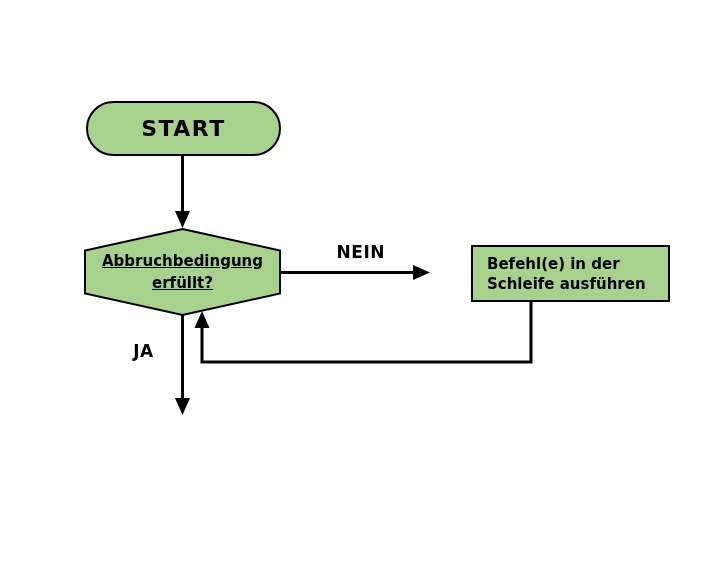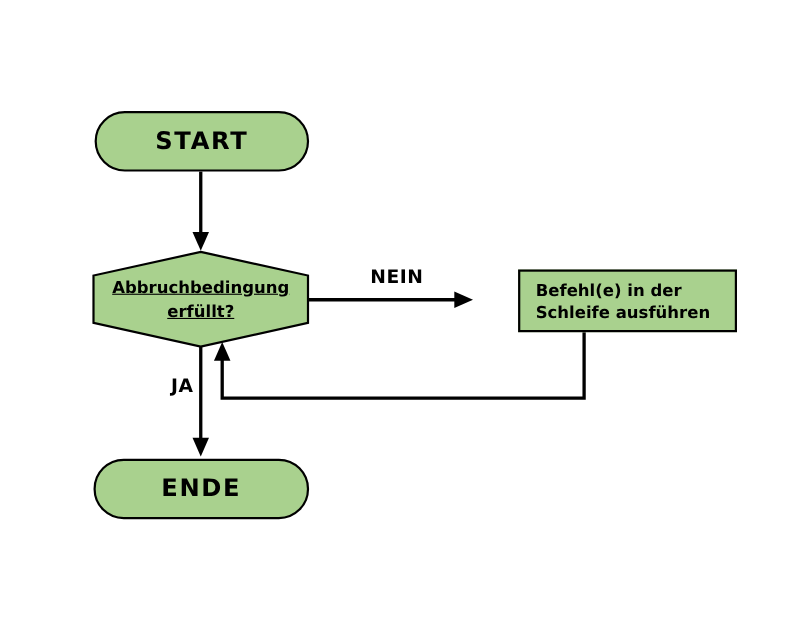--- a/index.html
+++ b/index.html
@@ -81,24 +81,24 @@
     font-size: 17px;
     letter-spacing: 0.5px;
   }
   .edge-label-nein {
     left: 305px;
     top: 242px;
     width: 80px;
     text-align: right;
   }
   .edge-label-ja {
-    left: 131px;
+    left: 121px;
     top: 341px;
     width: 45px;
-    text-align: right;
+    text-align: center;
   }
 </style>
 </head>
 <body>
 
 <div class="canvas">
 
   <svg class="connectors" width="728" height="575" viewBox="0 0 728 575">
 
     <polygon class="hexagon-shape" points="182.5,229 280,250.5 280,293.5 182.5,315 85,293.5 85,250.5"></polygon>
@@ -121,20 +121,17 @@
   </div>
 
   <div class="decision-label">Abbruchbedingung
 erfüllt?</div>
 
   <div class="node process" style="left:431px; top:245px; width:199px; height:57px;">
     <span class="process-label">Befehl(e) in der
 Schleife ausführen</span>
   </div>
 
-  <div class="node stadium" style="left:85px; top:417px; width:196px; height:55px;">
-    <span class="terminator-label">ENDE</span>
-  </div>
 
   <div class="edge-label edge-label-nein">NEIN</div>
   <div class="edge-label edge-label-ja">JA</div>
 
 </div>
 
 </body></html>

